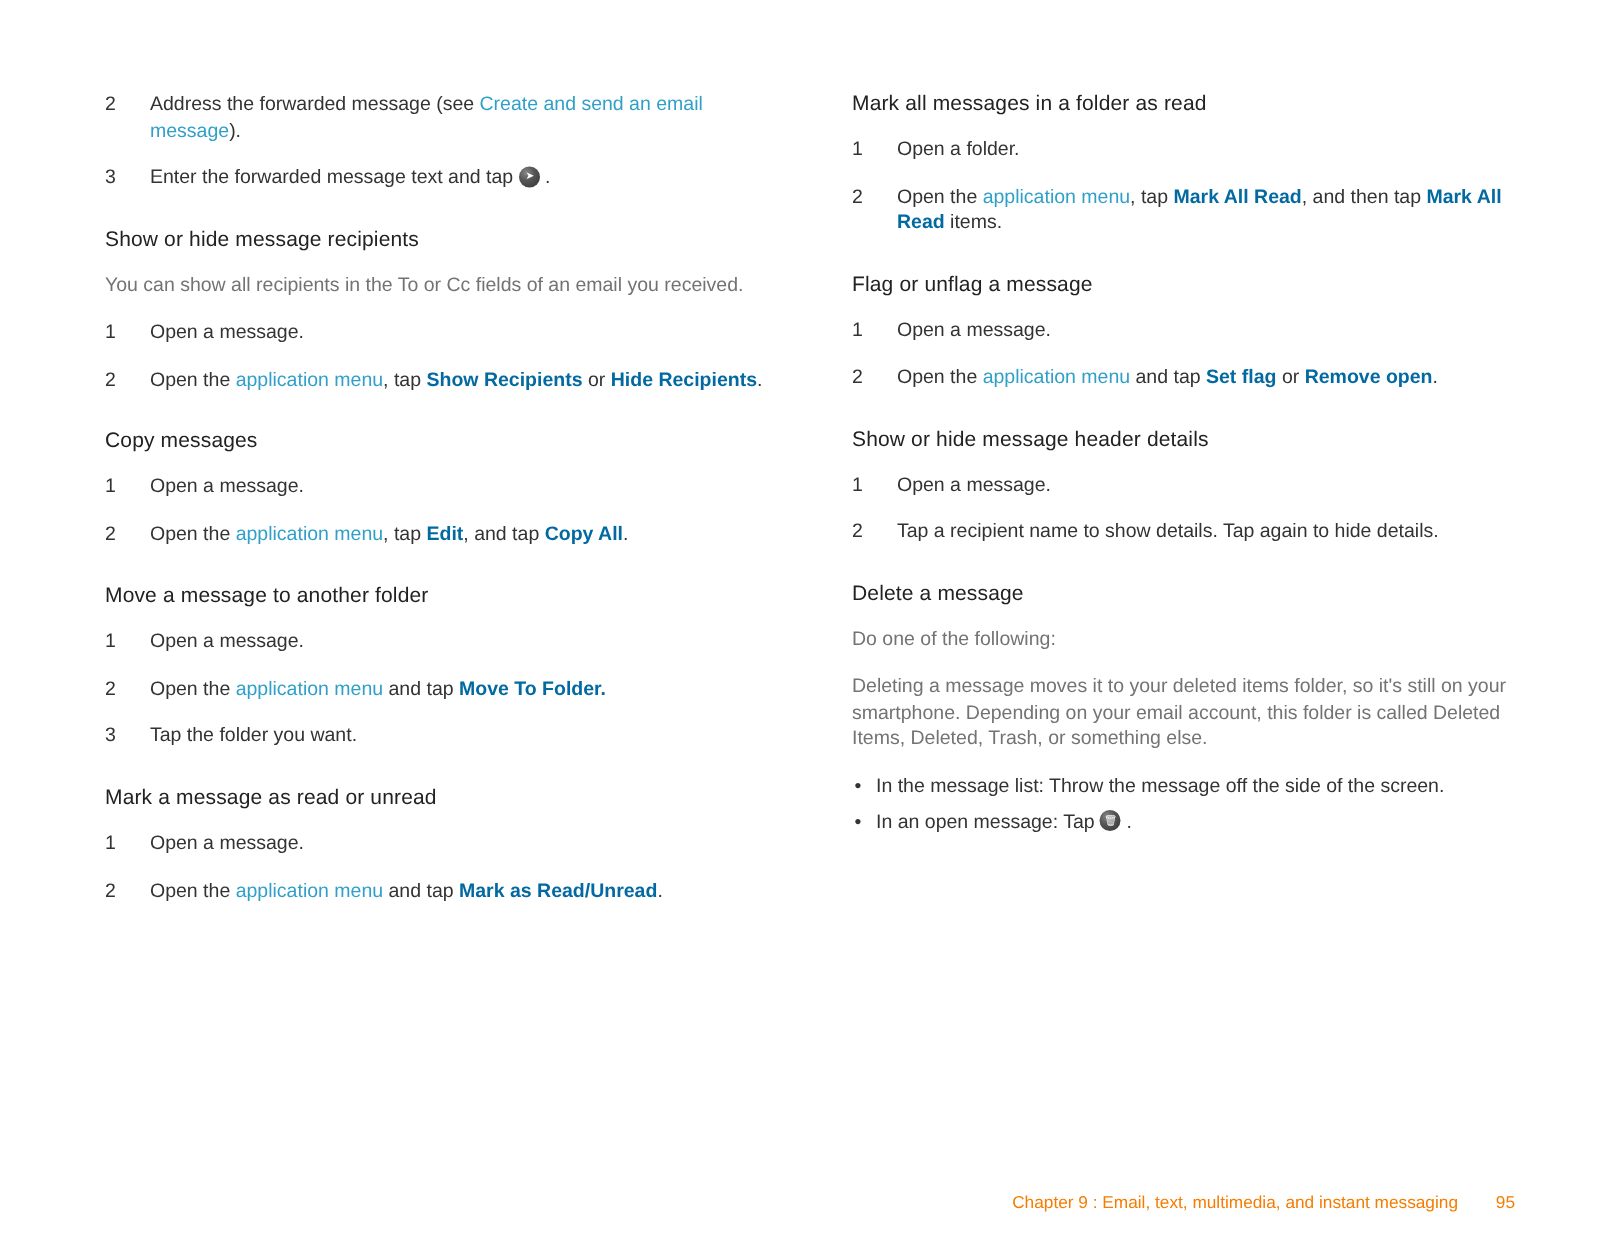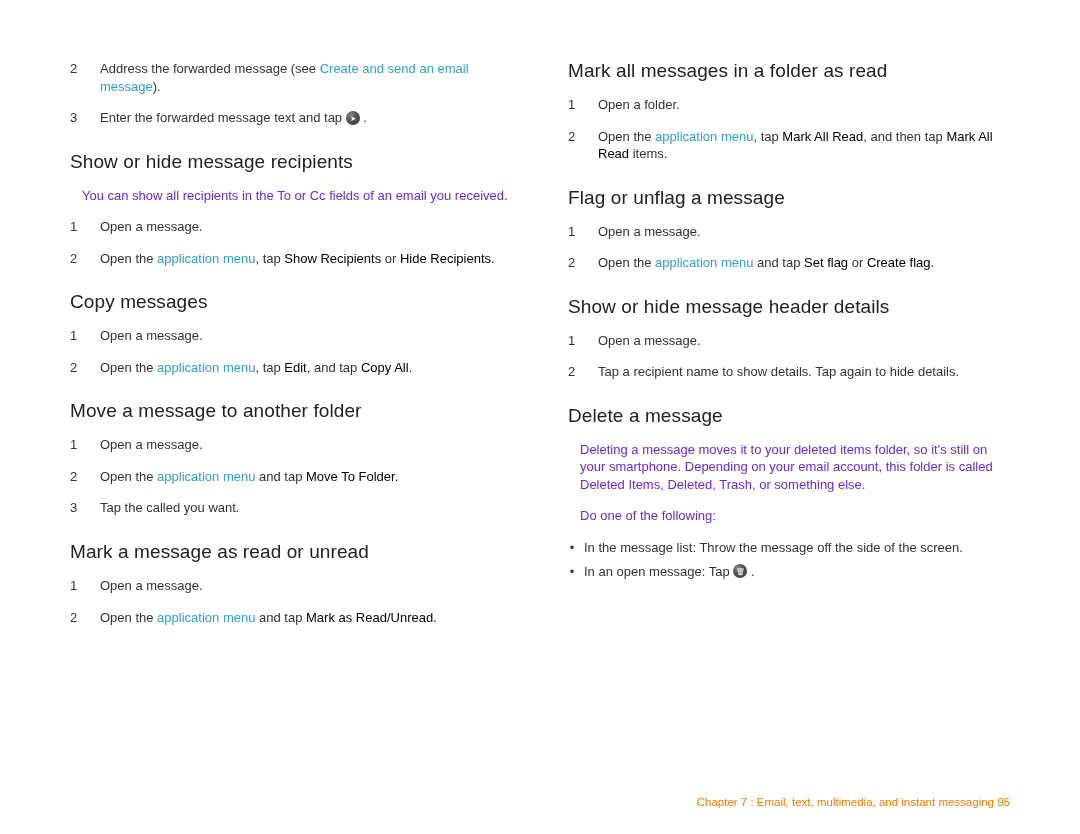--- a/index.html
+++ b/index.html
@@ -19,30 +19,30 @@
     padding: 60px 70px 50px 70px;
     gap: 56px;
     box-sizing: border-box;
     height: 100%;
   }
   .col {
     flex: 1;
     min-width: 0;
   }
   h2 {
-    font-size: 19px;
+    font-size: 14px;
     font-weight: 400;
     color: #222;
     margin: 24px 0 14px 0;
     letter-spacing: 0.1px;
   }
   p.intro {
-    margin: 0 0 14px 12px;
+    margin: 0 0 14px 0;
     line-height: 1.35;
-    color: #6d28d9;
+    color: #737373;
   }
   .step {
     display: flex;
     gap: 16px;
     margin-bottom: 14px;
     line-height: 1.35;
   }
   .num {
     flex: 0 0 14px;
     color: #333;
@@ -57,21 +57,21 @@
     line-height: 1.35;
   }
   .bul {
     flex: 0 0 8px;
     text-align: center;
   }
   a.lnk {
     color: #30a0c8;
     text-decoration: none;
   }
-  b { font-weight: 400; color:#000000;text-align:right;}
+  b { font-weight: 700; color:#0369a1;text-align:right;}
   .icon {
     display: inline-flex;
     vertical-align: middle;
     width: 14px;
     height: 14px;
     border-radius: 50%;
     background: radial-gradient(circle at 35% 30%, #888 0%, #555 40%, #333 100%);
     align-items: center;
     justify-content: center;
     color: #fff;
@@ -85,20 +85,21 @@
   .icon.trash::after { content:"🗑"; font-size:7px;}
   .footer {
     position: absolute;
     bottom: 26px;
     right: 70px;
     font-size: 11.5px;
     color: #f57c00;
   }
   .footer .pg {
     color: #f57c00;
+    margin-left: 22px;
   }
 </style>
 </head>
 <body>
 
 <div class="page">
 
   <div class="col">
 
     <div class="step">
@@ -146,21 +147,21 @@
         <div class="txt">Open a message.</div>
       </div>
     <div class="step">
         <div class="num">2</div>
         <div class="txt">
       <span>Open the </span><a class="lnk" href="#">application menu</a><span> and tap </span><b>Move To Folder.</b>
     </div>
       </div>
     <div class="step">
         <div class="num">3</div>
-        <div class="txt">Tap the called you want.</div>
+        <div class="txt">Tap the folder you want.</div>
       </div>
 
     <h2>Mark a message as read or unread</h2>
     <div class="step">
         <div class="num">1</div>
         <div class="txt">Open a message.</div>
       </div>
     <div class="step">
         <div class="num">2</div>
         <div class="txt">
@@ -185,47 +186,47 @@
       </div>
 
     <h2>Flag or unflag a message</h2>
     <div class="step">
         <div class="num">1</div>
         <div class="txt">Open a message.</div>
       </div>
     <div class="step">
         <div class="num">2</div>
         <div class="txt">
-      <span>Open the </span><a class="lnk" href="#">application menu</a><span> and tap </span><b>Set flag</b><span> or </span><b>Create flag</b><span>.</span>
+      <span>Open the </span><a class="lnk" href="#">application menu</a><span> and tap </span><b>Set flag</b><span> or </span><b>Remove open</b><span>.</span>
     </div>
       </div>
 
     <h2>Show or hide message header details</h2>
     <div class="step">
         <div class="num">1</div>
         <div class="txt">Open a message.</div>
       </div>
     <div class="step">
         <div class="num">2</div>
         <div class="txt">Tap a recipient name to show details. Tap again to hide details.</div>
       </div>
 
     <h2>Delete a message</h2>
+    <p class="intro">Do one of the following:</p>
     <p class="intro">Deleting a message moves it to your deleted items folder, so it's still on your smartphone. Depending on your email account, this folder is called Deleted Items, Deleted, Trash, or something else.</p>
-    <p class="intro">Do one of the following:</p>
     <div class="bullet">
         <div class="bul">•</div>
         <div class="txt">In the message list: Throw the message off the side of the screen.</div>
       </div>
     <div class="bullet">
         <div class="bul">•</div>
         <div class="txt">
       <span>In an open message: Tap </span><span class="icon trash"></span> .
     </div>
       </div>
 
   </div>
 </div>
 
 <div class="footer">
-  <span>Chapter 7 : Email, text, multimedia, and instant messaging</span>
+  <span>Chapter 9 : Email, text, multimedia, and instant messaging</span>
   <span class="pg">95</span>
 </div>
 
 </body></html>

